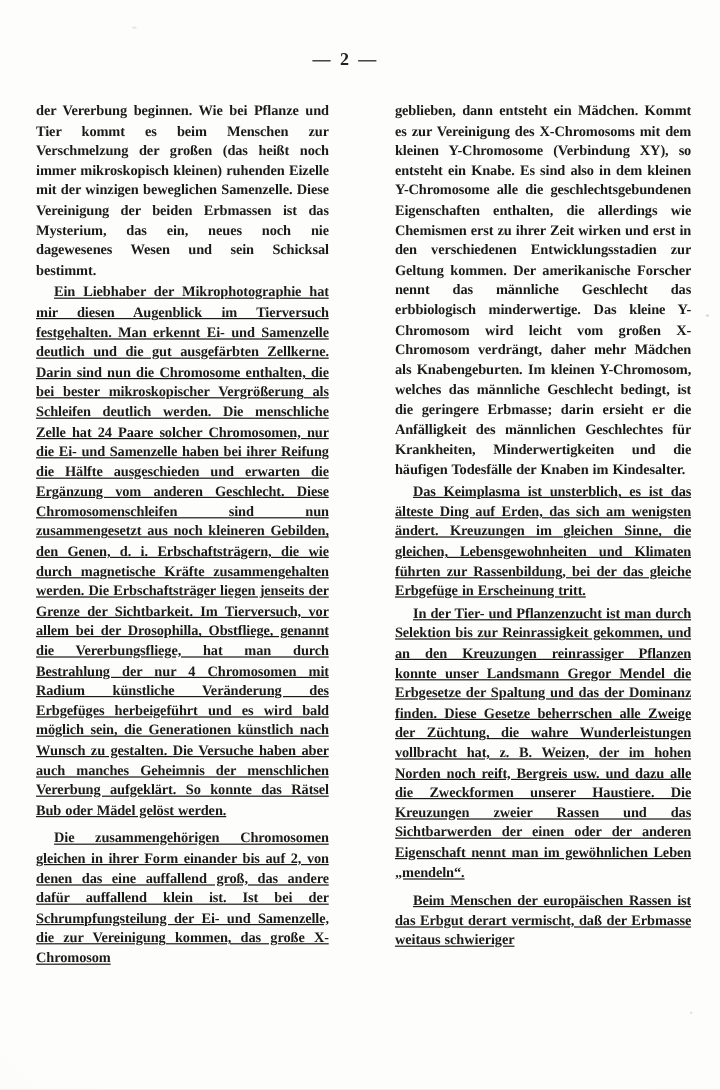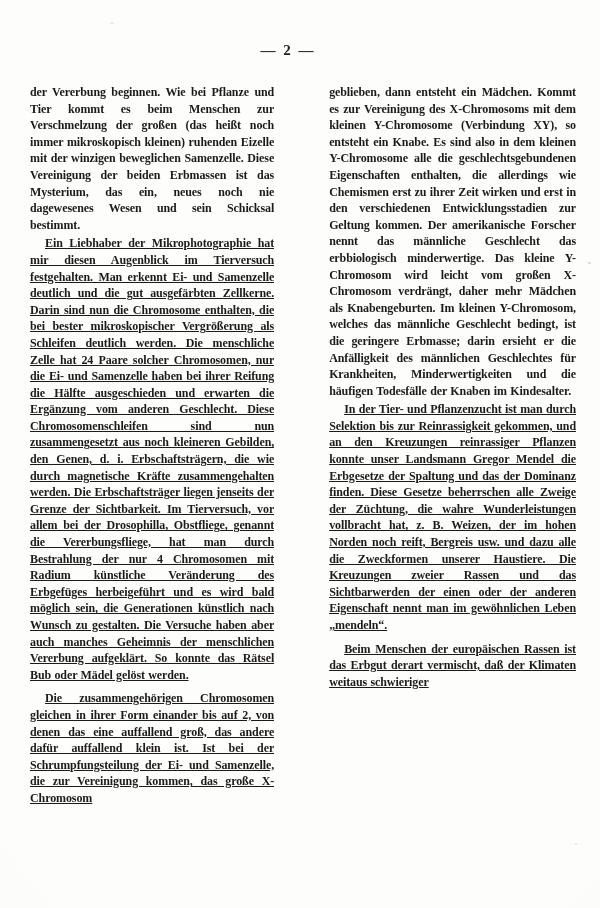--- a/index.html
+++ b/index.html
@@ -80,18 +80,19 @@
   <div class="columns">
 
     <div class="col col-left">
       <p class="para">der Vererbung beginnen. Wie bei Pflanze und Tier kommt es beim Menschen zur Verschmelzung der großen (das heißt noch immer mikroskopisch kleinen) ruhenden Eizelle mit der winzigen beweglichen Samenzelle. Diese Vereinigung der beiden Erbmassen ist das Mysterium, das ein, neues noch nie dagewesenes Wesen und sein Schicksal bestimmt.</p>
       <p class="para indent">Ein Liebhaber der Mikrophotographie hat mir diesen Augenblick im Tierversuch festgehalten. Man erkennt Ei- und Samenzelle deutlich und die gut ausgefärbten Zellkerne. Darin sind nun die Chromosome enthalten, die bei bester mikroskopischer Vergrößerung als Schleifen deutlich werden. Die menschliche Zelle hat 24 Paare solcher Chromosomen, nur die Ei- und Samenzelle haben bei ihrer Reifung die Hälfte ausgeschieden und erwarten die Ergänzung vom anderen Geschlecht. Diese Chromosomenschleifen sind nun zusammengesetzt aus noch kleineren Gebilden, den Genen, d. i. Erbschaftsträgern, die wie durch magnetische Kräfte zusammengehalten werden. Die Erbschaftsträger liegen jenseits der Grenze der Sichtbarkeit. Im Tierversuch, vor allem bei der Drosophilla, Obstfliege, genannt die Vererbungsfliege, hat man durch Bestrahlung der nur 4 Chromosomen mit Radium künstliche Veränderung des Erbgefüges herbeigeführt und es wird bald möglich sein, die Generationen künstlich nach Wunsch zu gestalten. Die Versuche haben aber auch manches Geheimnis der menschlichen Vererbung aufgeklärt. So konnte das Rätsel Bub oder Mädel gelöst werden.</p>
       <p class="para indent spaced">Die zusammengehörigen Chromosomen gleichen in ihrer Form einander bis auf 2, von denen das eine auffallend groß, das andere dafür auffallend klein ist. Ist bei der Schrumpfungsteilung der Ei- und Samenzelle, die zur Vereinigung kommen, das große X-Chromosom</p>
     </div>
 
     <div class="col col-right">
       <p class="para">geblieben, dann entsteht ein Mädchen. Kommt es zur Vereinigung des X-Chromosoms mit dem kleinen Y-Chromosome (Verbindung XY), so entsteht ein Knabe. Es sind also in dem kleinen Y-Chromosome alle die geschlechtsgebundenen Eigenschaften enthalten, die allerdings wie Chemismen erst zu ihrer Zeit wirken und erst in den verschiedenen Entwicklungsstadien zur Geltung kommen. Der amerikanische Forscher nennt das männliche Geschlecht das erbbiologisch minderwertige. Das kleine Y-Chromosom wird leicht vom großen X-Chromosom verdrängt, daher mehr Mädchen als Knabengeburten. Im kleinen Y-Chromosom, welches das männliche Geschlecht bedingt, ist die geringere Erbmasse; darin ersieht er die Anfälligkeit des männlichen Geschlechtes für Krankheiten, Minderwertigkeiten und die häufigen Todesfälle der Knaben im Kindesalter.</p>
+      <p class="para indent">Das Keimplasma ist unsterblich, es ist das älteste Ding auf Erden, das sich am wenigsten ändert. Kreuzungen im gleichen Sinne, die gleichen, Lebensgewohnheiten und Klimaten führten zur Rassenbildung, bei der das gleiche Erbgefüge in Erscheinung tritt.</p>
       <p class="para indent">In der Tier- und Pflanzenzucht ist man durch Selektion bis zur Reinrassigkeit gekommen, und an den Kreuzungen reinrassiger Pflanzen konnte unser Landsmann Gregor Mendel die Erbgesetze der Spaltung und das der Dominanz finden. Diese Gesetze beherrschen alle Zweige der Züchtung, die wahre Wunderleistungen vollbracht hat, z. B. Weizen, der im hohen Norden noch reift, Bergreis usw. und dazu alle die Zweckformen unserer Haustiere. Die Kreuzungen zweier Rassen und das Sichtbarwerden der einen oder der anderen Eigenschaft nennt man im gewöhnlichen Leben „mendeln“.</p>
-      <p class="para indent spaced">Beim Menschen der europäischen Rassen ist das Erbgut derart vermischt, daß der Klimaten weitaus schwieriger</p>
+      <p class="para indent spaced">Beim Menschen der europäischen Rassen ist das Erbgut derart vermischt, daß der Erbmasse weitaus schwieriger</p>
     </div>
 
   </div>
 </div>
 
 </body></html>

